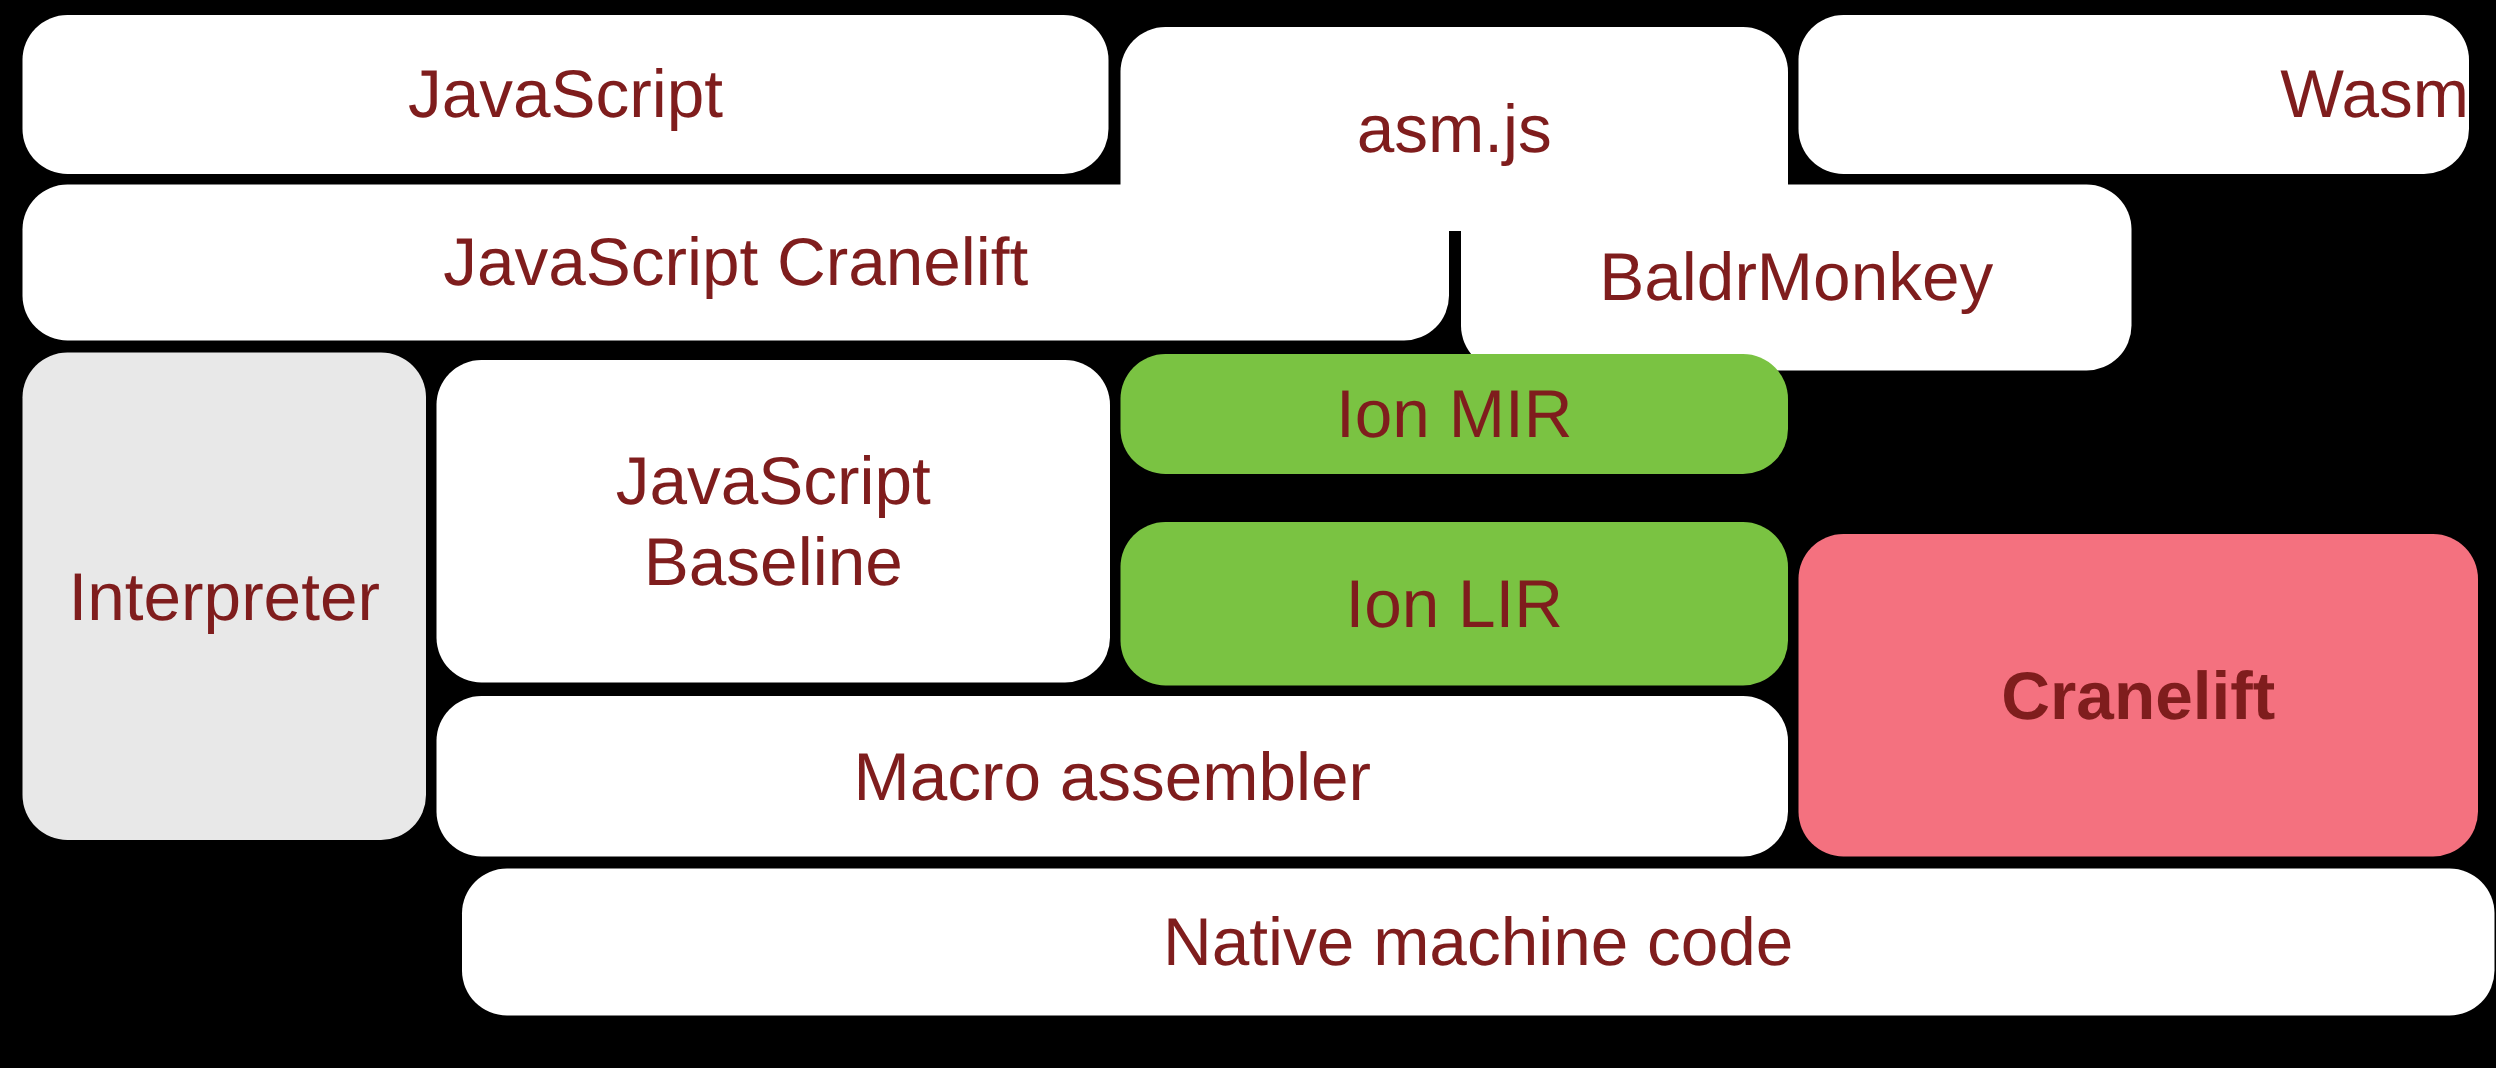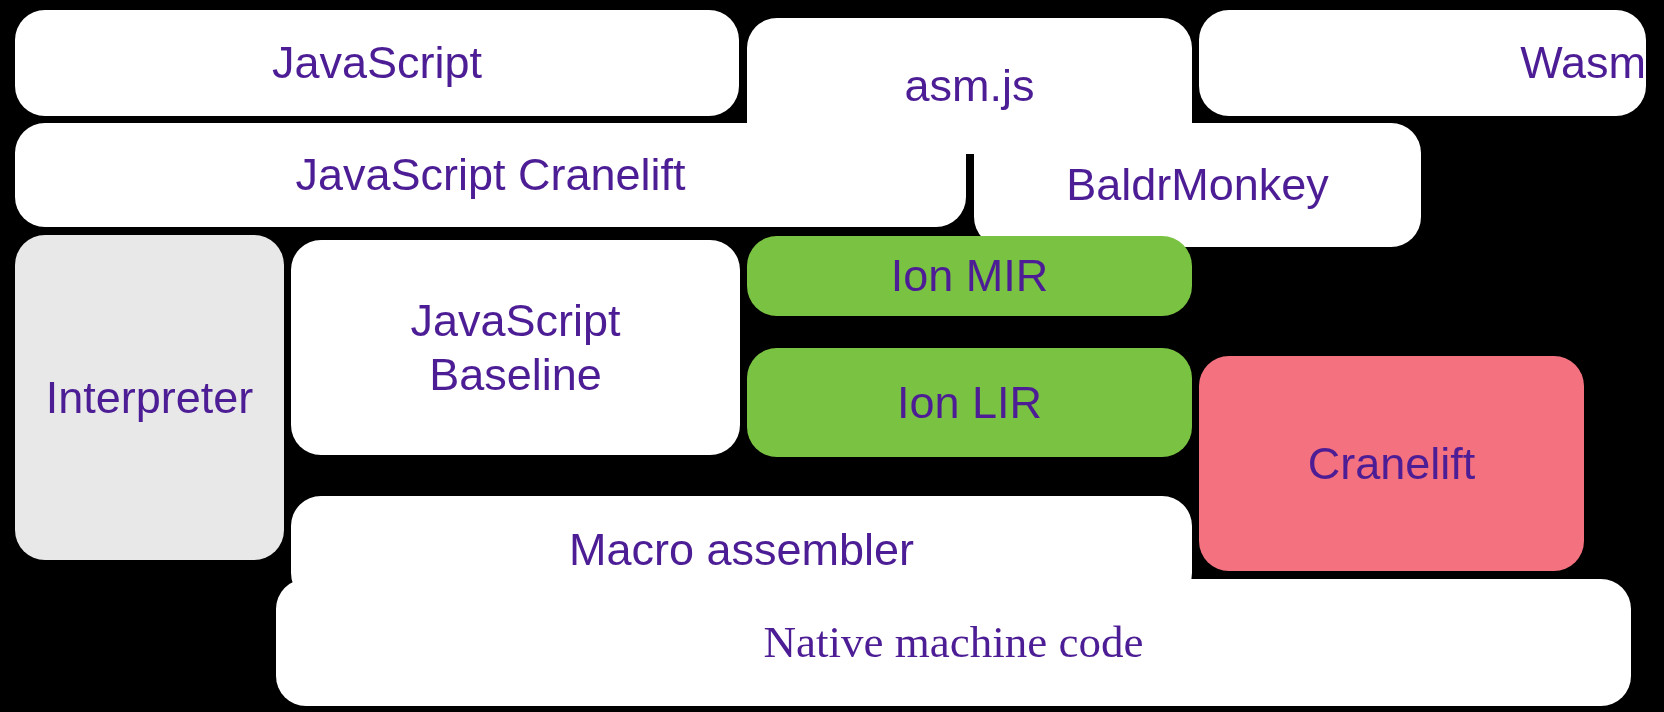--- a/index.html
+++ b/index.html
@@ -12,36 +12,36 @@
   }
   .box{
     position:absolute;
     border-radius:30px;
     display:flex;
     align-items:center;
     justify-content:center;
     text-align:center;
     font-size:45px;
     line-height:1.18;
-    color:#4c1d95;
+    color:#7f1d1d;
     white-space:pre-line;
   }
   
   #b-javascript {left:15px;  top:10px;  width:724px;  height:106px;}
   #b-asmjs      {left:747px; top:18px;  width:445px;  height:136px;text-align:right;}
   #b-wasm       {left:1199px;top:10px;  width:447px;  height:106px;}
   #b-bytecode   {left:15px;  top:123px; width:951px;  height:104px;}
   #b-baldrmonkey{left:974px; top:123px; width:447px;  height:124px;}
   #b-interpreter{left:15px;  top:235px; width:269px;  height:325px;}
   #b-baseline   {left:291px; top:240px; width:449px;  height:215px;}
   #b-ionmir     {left:747px; top:236px; width:445px;  height:80px;}
   #b-ionlir     {left:747px; top:348px; width:445px;  height:109px;text-align:center;}
-  #b-cranelift  {left:1199px;top:356px; width:385px;  height:215px;}
+  #b-cranelift  {left:1199px;top:356px; width:453px;  height:215px;font-weight:bold;}
   #b-macro      {left:291px; top:464px; width:901px;  height:107px;}
-  #b-native     {left:276px; top:579px; width:1355px; height:127px;font-family:Liberation Serif, serif;}
+  #b-native     {left:308px; top:579px; width:1355px; height:98px;}
 </style>
 </head>
 <body>
 
 <div class="canvas" style="background-color: rgb(0, 0, 0);">
 
   <div class="box" id="b-javascript" style="background-color: rgb(255, 255, 255);">
     <span>JavaScript</span>
   </div>
 
@@ -75,21 +75,21 @@
   </div>
 
   <div class="box" id="b-ionlir" style="background-color: rgb(122, 195, 66);">
     <span>Ion LIR</span>
   </div>
 
   <div class="box" id="b-cranelift" style="background-color: rgb(244, 113, 127);">
     <span>Cranelift</span>
   </div>
 
-  <div class="box" id="b-macro" style="background-color: rgb(255, 255, 255); margin-top: 32px;">
+  <div class="box" id="b-macro" style="background-color: rgb(255, 255, 255);">
     <span>Macro assembler</span>
   </div>
 
   <div class="box" id="b-native" style="background-color: rgb(255, 255, 255);">
     <span>Native machine code</span>
   </div>
 
 </div>
 
 </body></html>

